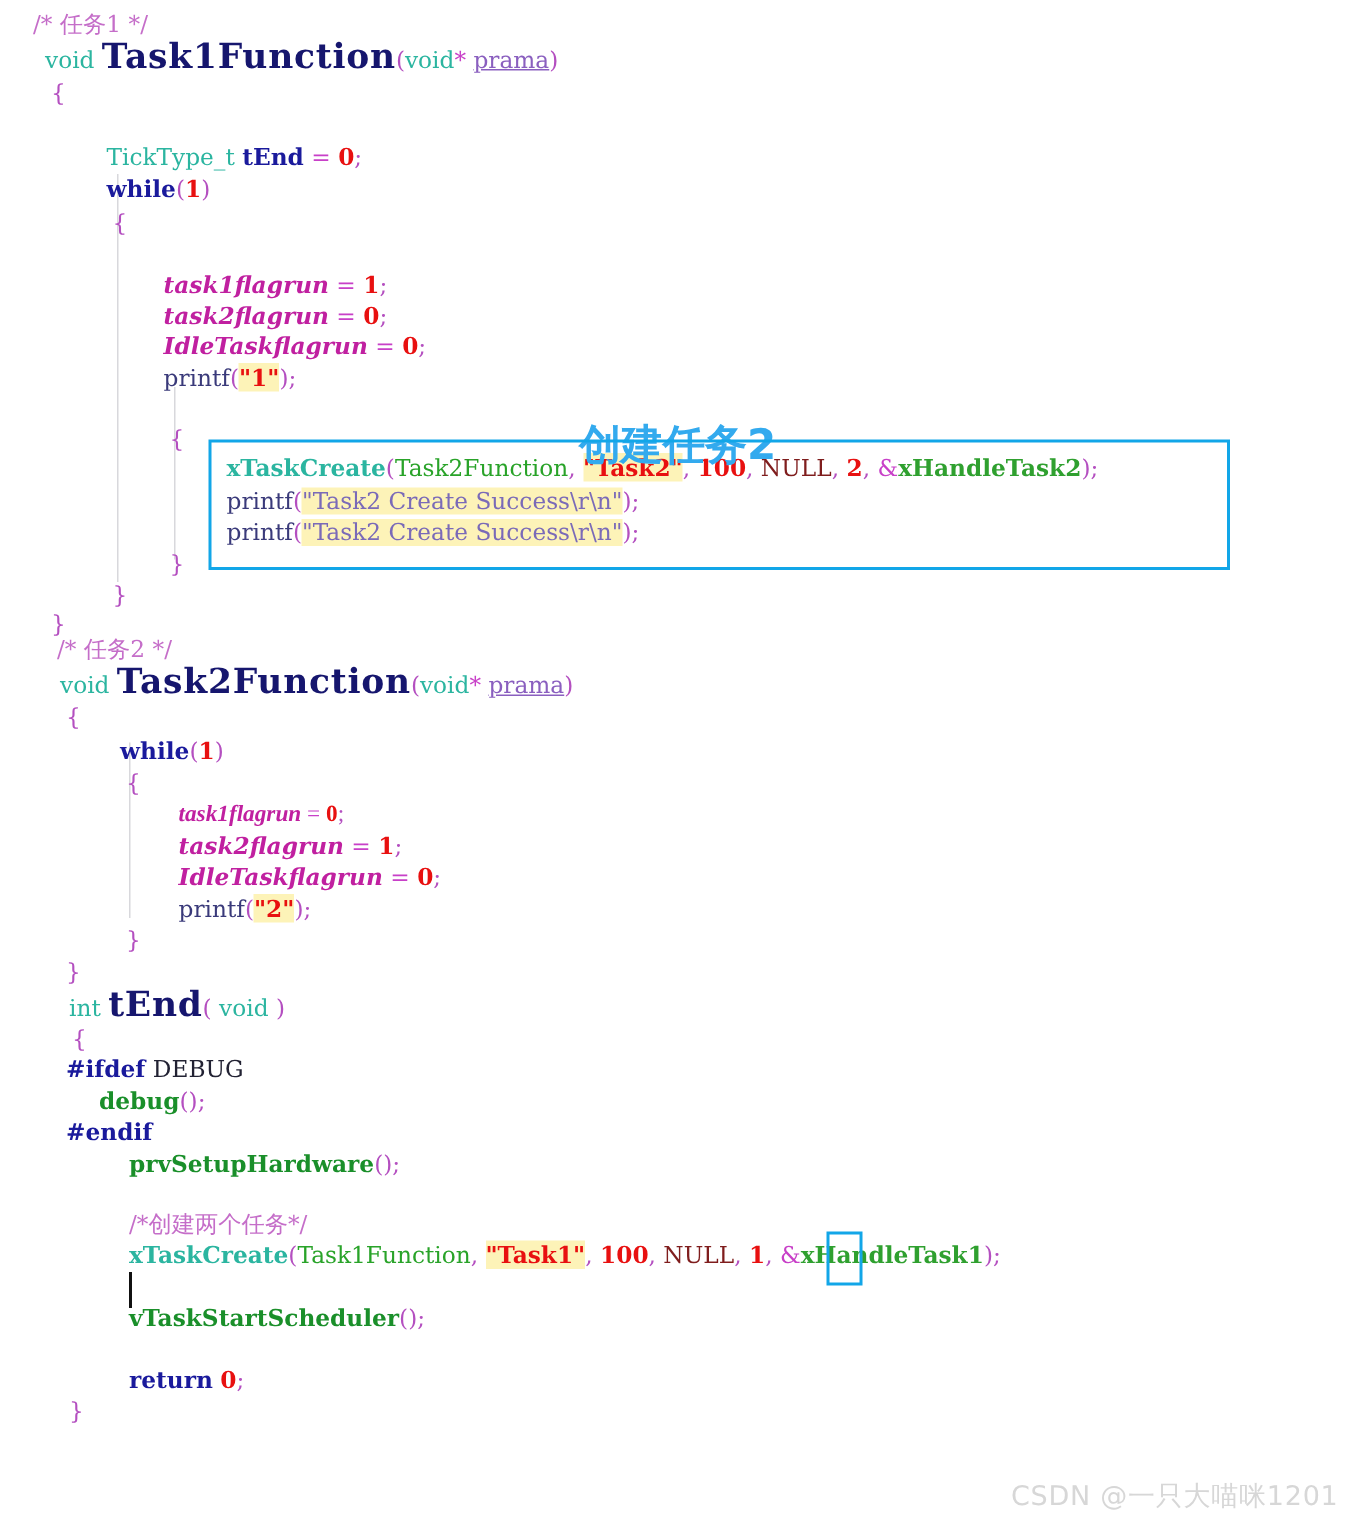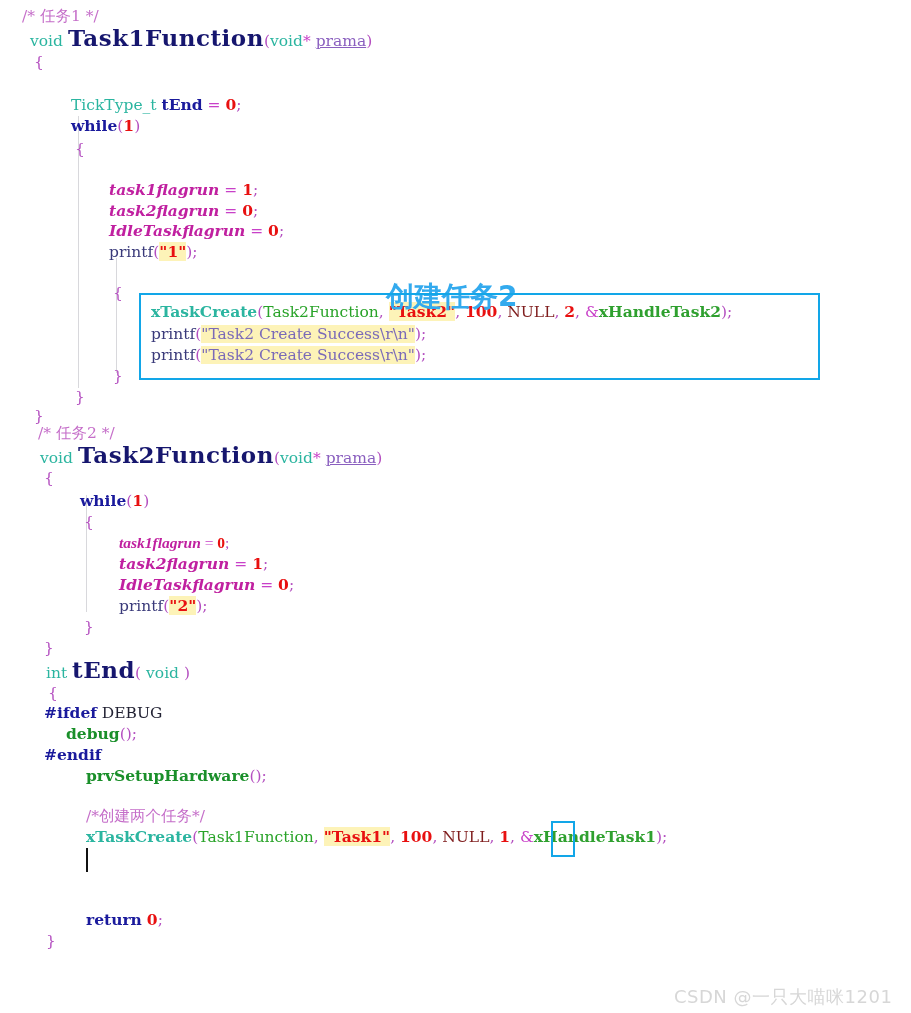--- a/index.html
+++ b/index.html
@@ -173,20 +173,21 @@
   <div class="code-line" style="left:66px; top:724px;"><span class="tk-func">debug</span><span class="tk-punct">()</span><span class="tk-punct">;</span></div>
 
   <div class="code-line" style="left:44px; top:745px;"><span class="tk-pp">#endif</span></div>
 
   <div class="code-line" style="left:86px; top:766px;"><span class="tk-func">prvSetupHardware</span><span class="tk-punct">()</span><span class="tk-punct">;</span></div>
 
   <div class="code-line" style="left:86px; top:806px;"><span class="tk-comment">/*创建两个任务*/</span></div>
 
   <div class="code-line" style="left:86px; top:827px;"><span class="tk-call">xTaskCreate</span><span class="tk-punct">(</span><span class="tk-func2">Task1Function</span><span class="tk-punct">, </span><span class="tk-quote">"Task1"</span><span class="tk-punct">, </span><span class="tk-num">100</span><span class="tk-punct">, </span><span class="tk-null">NULL</span><span class="tk-punct">, </span><span class="tk-num">1</span><span class="tk-punct">, </span><span class="tk-op">&amp;</span><span class="tk-handle">xHandleTask1</span><span class="tk-punct">)</span><span class="tk-punct">;</span></div>
 
+  <div class="code-line" style="left:86px; top:869px;"><span class="tk-func">vTaskStartScheduler</span><span class="tk-punct">()</span><span class="tk-punct">;</span></div>
 
   <div class="code-line" style="left:86px; top:910px;"><span class="tk-kw">return</span><span> </span><span class="tk-num">0</span><span class="tk-punct">;</span></div>
 
   <div class="code-line" style="left:46px; top:931px;"><span class="tk-brace">}</span></div>
 
   <div class="annotation" style="left:386px; top:258px;">创建任务2</div>
 
   <div class="hl-box" style="left:139px; top:293px; width:681px; height:87px;"></div>
   <div class="hl-box" style="left:551px; top:821px; width:24px; height:36px;"></div>
 

